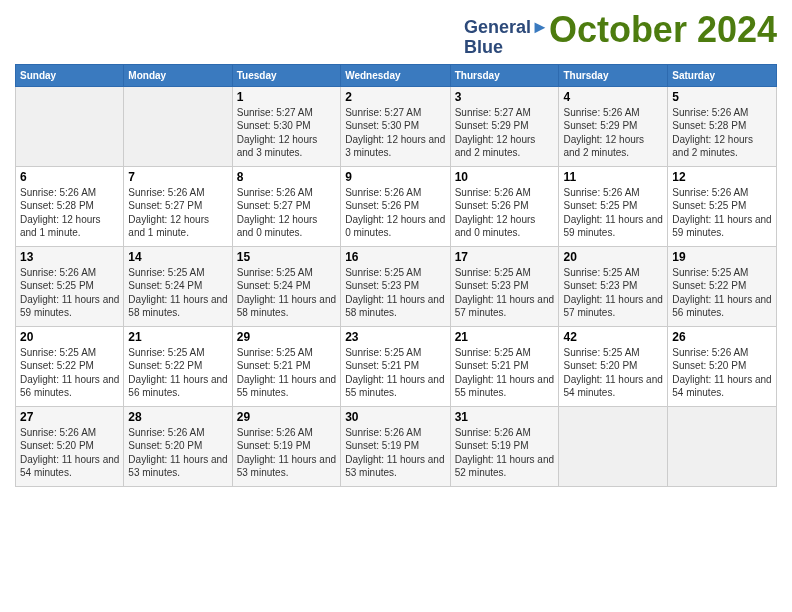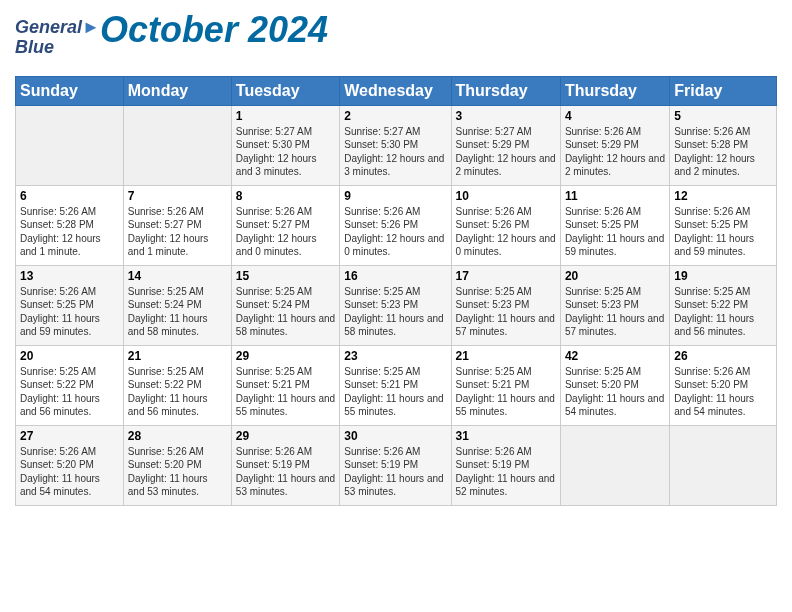--- a/index.html
+++ b/index.html
@@ -5,24 +5,23 @@
     * { box-sizing: border-box; margin: 0; padding: 0; }
     body {
       font-family: Arial, sans-serif;
       background: #fff;
       width: 792px;
       min-height: 612px;
       padding: 10px 15px 15px 15px;
     }
     .header {
       display: flex;
-      justify-content: flex-start;
+      justify-content: flex-end;
       align-items: flex-start;
-      margin-bottom: 18px;
-      font-style: italic;
+      margin-bottom: 6px;
     }
     .logo {
       display: flex;
       align-items: center;
       margin-top: 8px;
     }
     .logo-text {
       font-size: 18px;
       font-weight: bold;
       color: #2d4a7a;
@@ -30,40 +29,40 @@
     }
     .logo-text span {
       color: #3a7abf;
     }
     .title-block {
       text-align: right;
     }
     .month-title {
       font-size: 36px;
       font-weight: bold;
-      color: #0369a1;
+      color: #4d7c0f;
       line-height: 1.1;
     }
     .subtitle {
       font-size: 14px;
       color: #444;
     }
     table {
       width: 100%;
       border-collapse: collapse;
       font-size: 10.5px;
     }
     thead tr th {
       background-color: #3a7abf;
       color: #fff;
       font-weight: bold;
       padding: 5px 4px;
       text-align: left;
       border: 1px solid #2d6aaf;
-      font-size: 16px;
+      font-size: 10px;
     }
     tbody tr td {
       border: 1px solid #ccc;
       vertical-align: top;
       padding: 3px 4px;
       height: 80px;
       width: 113px;
       background: #fff;
     }
     tbody tr:nth-child(odd) td {
@@ -105,21 +104,21 @@
 
 <table>
   <thead>
     <tr>
     <th>Sunday</th>
         <th>Monday</th>
         <th>Tuesday</th>
         <th>Wednesday</th>
         <th>Thursday</th>
         <th>Thursday</th>
-        <th>Friday</th>
+        <th>Saturday</th>
       </tr>
   </thead>
   <tbody id="calendar-body">
   <tr>
         <td class="empty-cell"></td>
         <td class="empty-cell"></td>
         <td>
           <span class="day-num">1</span>
           <div class="day-info" style="white-space: pre-line;">Sunrise: 5:27 AM
 Sunset: 5:30 PM

